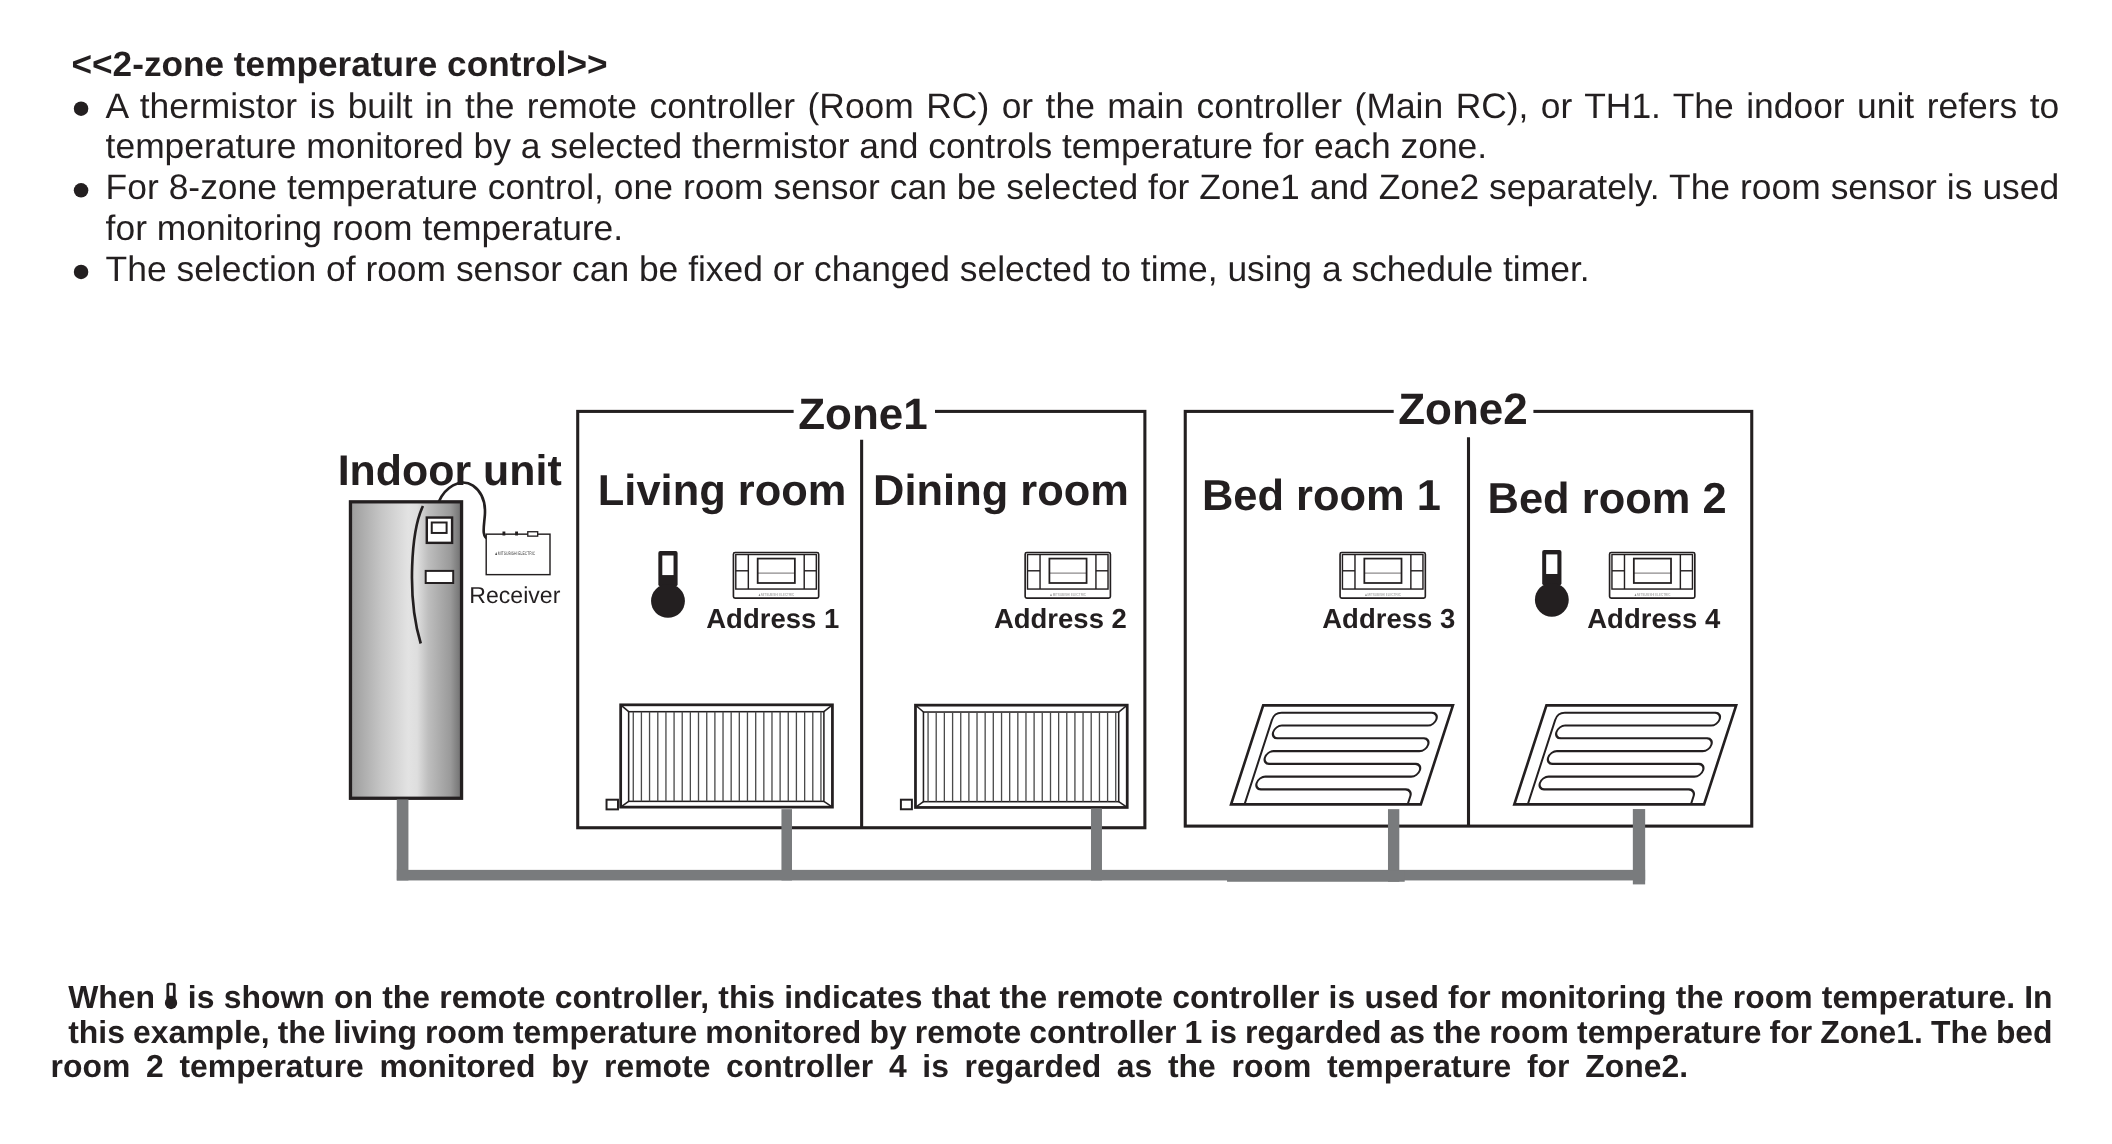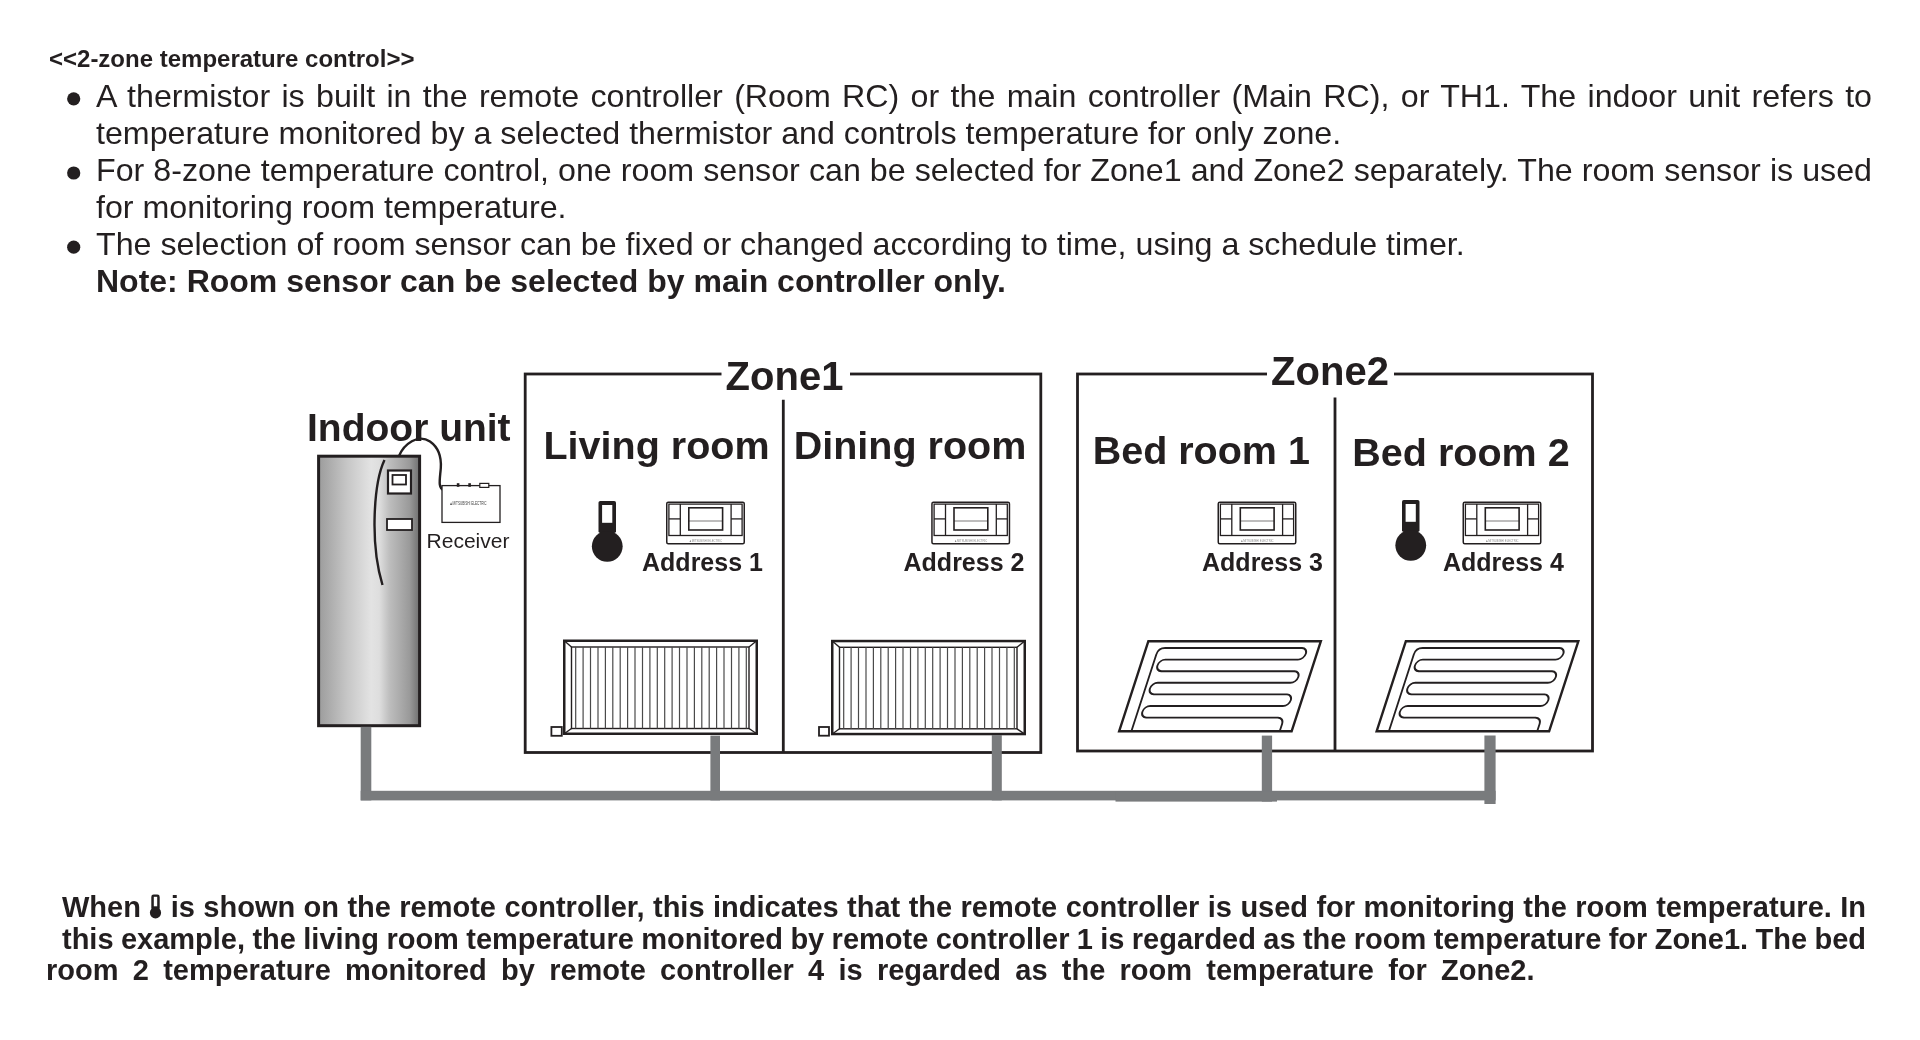--- a/index.html
+++ b/index.html
@@ -3,31 +3,30 @@
 <meta charset="utf-8">
 <style>
 html,body{margin:0;padding:0;background:#ffffff;width:1920px;height:1040px;overflow:hidden;}
 body{font-family:"Liberation Sans",sans-serif;color:#231f20;position:relative;}
 .abs{position:absolute;}
 .just{text-align:justify;}
 </style>
 </head>
 <body>
 
-<div class="abs" style="left:49px;top:40px;font-size:24px;font-weight:bold;line-height:37px;">&lt;&lt;2-zone temperature control&gt;&gt;</div>
+<div class="abs" style="left:65px;top:40px;font-size:32px;font-weight:bold;line-height:37px;">&lt;&lt;2-zone temperature control&gt;&gt;</div>
 
 <div class="abs" style="left:96px;top:78px;width:1776px;font-size:32.2px;line-height:37.1px;">
 
-<div class="just">A thermistor is built in the remote controller (Room RC) or the main controller (Main RC), or TH1. The indoor unit refers to temperature monitored by a selected thermistor and controls temperature for only zone.</div>
+<div class="just">A thermistor is built in the remote controller (Room RC) or the main controller (Main RC), or TH1. The indoor unit refers to temperature monitored by a selected thermistor and controls temperature for each zone.</div>
 
 <div class="just">For 8-zone temperature control, one room sensor can be selected for Zone1 and Zone2 separately. The room sensor is used for monitoring room temperature.</div>
 
-<div>The selection of room sensor can be fixed or changed according to time, using a schedule timer.</div>
-
-<div style="font-size:32px;font-weight:bold;">Note: Room sensor can be selected by main controller only.</div>
+<div>The selection of room sensor can be fixed or changed selected to time, using a schedule timer.</div>
+
 </div>
 
 <div class="abs just" style="left:62px;top:892px;width:1804px;font-size:29px;font-weight:bold;line-height:31.5px;word-spacing:-0.75px;text-align-last:justify;">When <svg width="13" height="25" viewBox="0 0 13 25" style="vertical-align:-2px;">
       <rect x="2.3" y="0.5" width="8.4" height="16" rx="2.4" fill="#231f20"></rect>
       <rect x="4.8" y="2.8" width="3.4" height="9.5" fill="#ffffff"></rect>
       <circle cx="6.5" cy="18.8" r="5.6" fill="#231f20"></circle>
     </svg> is shown on the remote controller, this indicates that the remote controller is used for monitoring the room temperature. In this example, the living room temperature monitored by remote controller 1 is regarded as the room temperature for Zone1. The bed</div>
 
 <div class="abs" style="left:46px;top:955px;width:1804px;font-size:29px;font-weight:bold;line-height:31.5px;word-spacing:6.2px;">room 2 temperature monitored by remote controller 4 is regarded as the room temperature for Zone2.</div>
 

